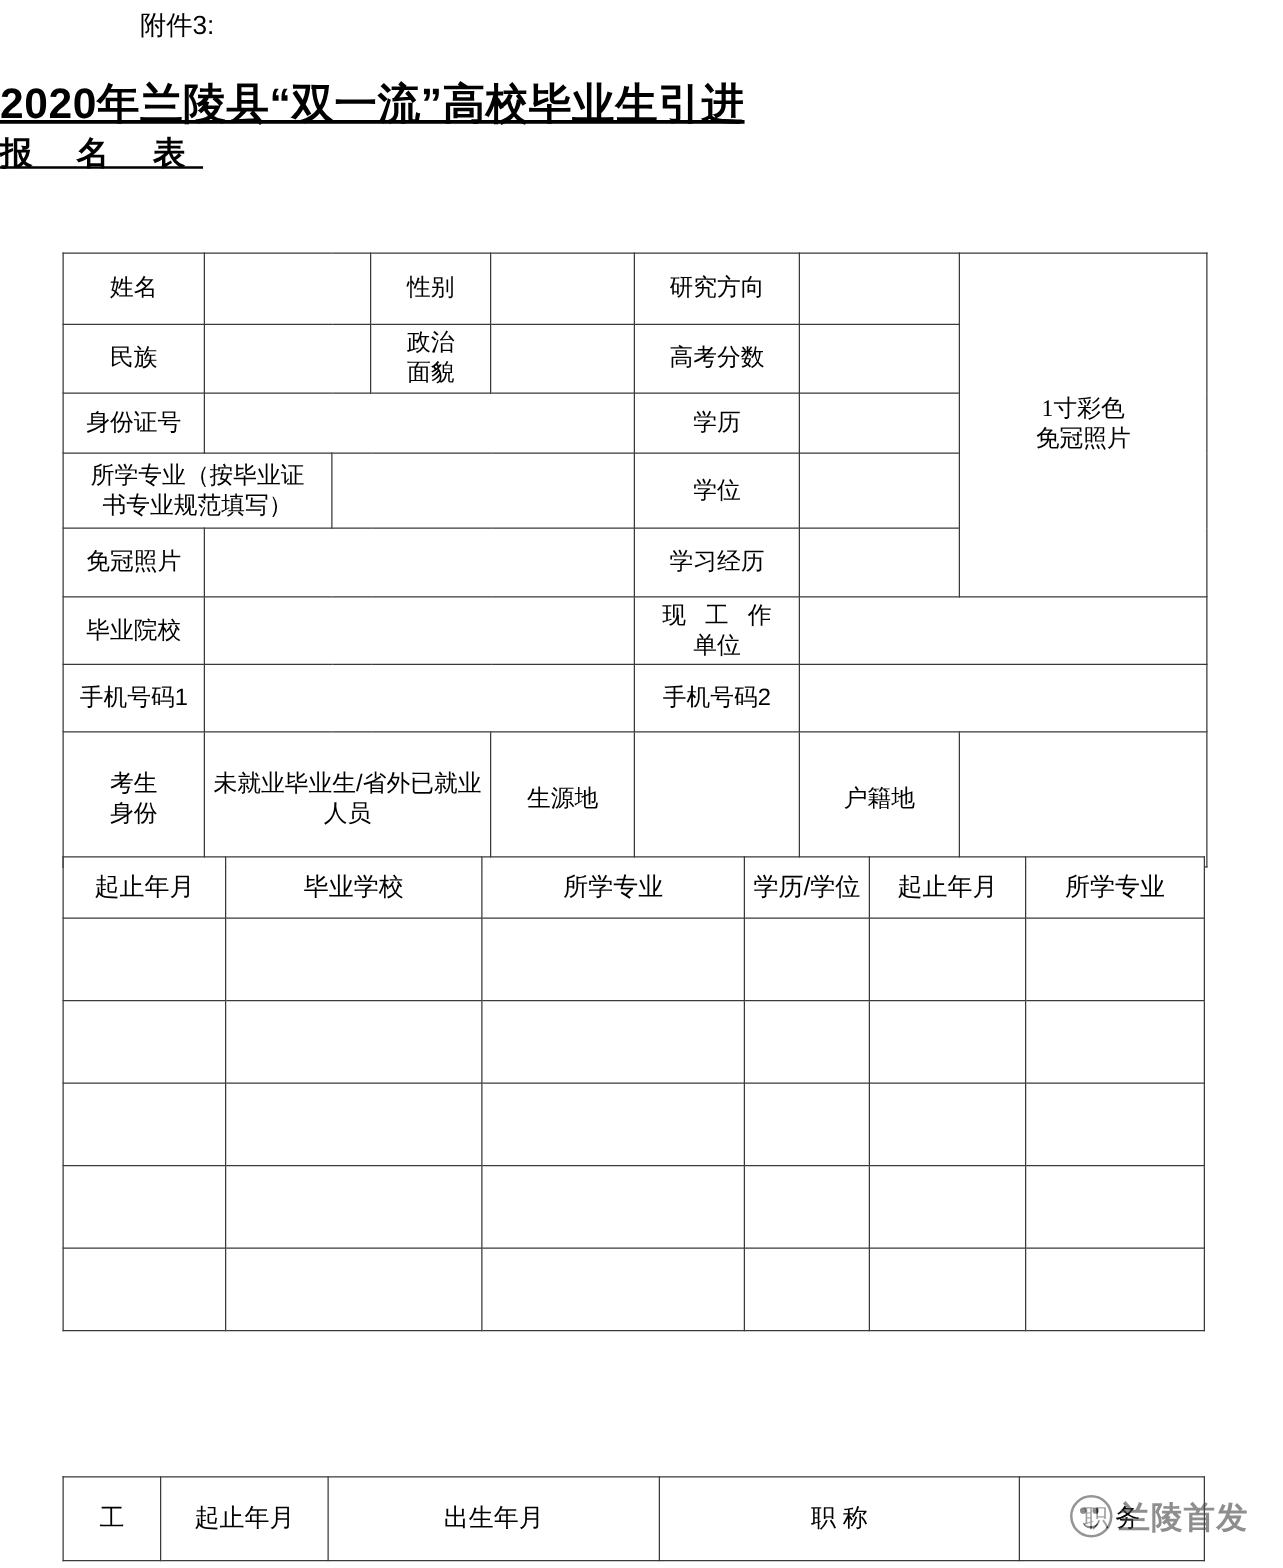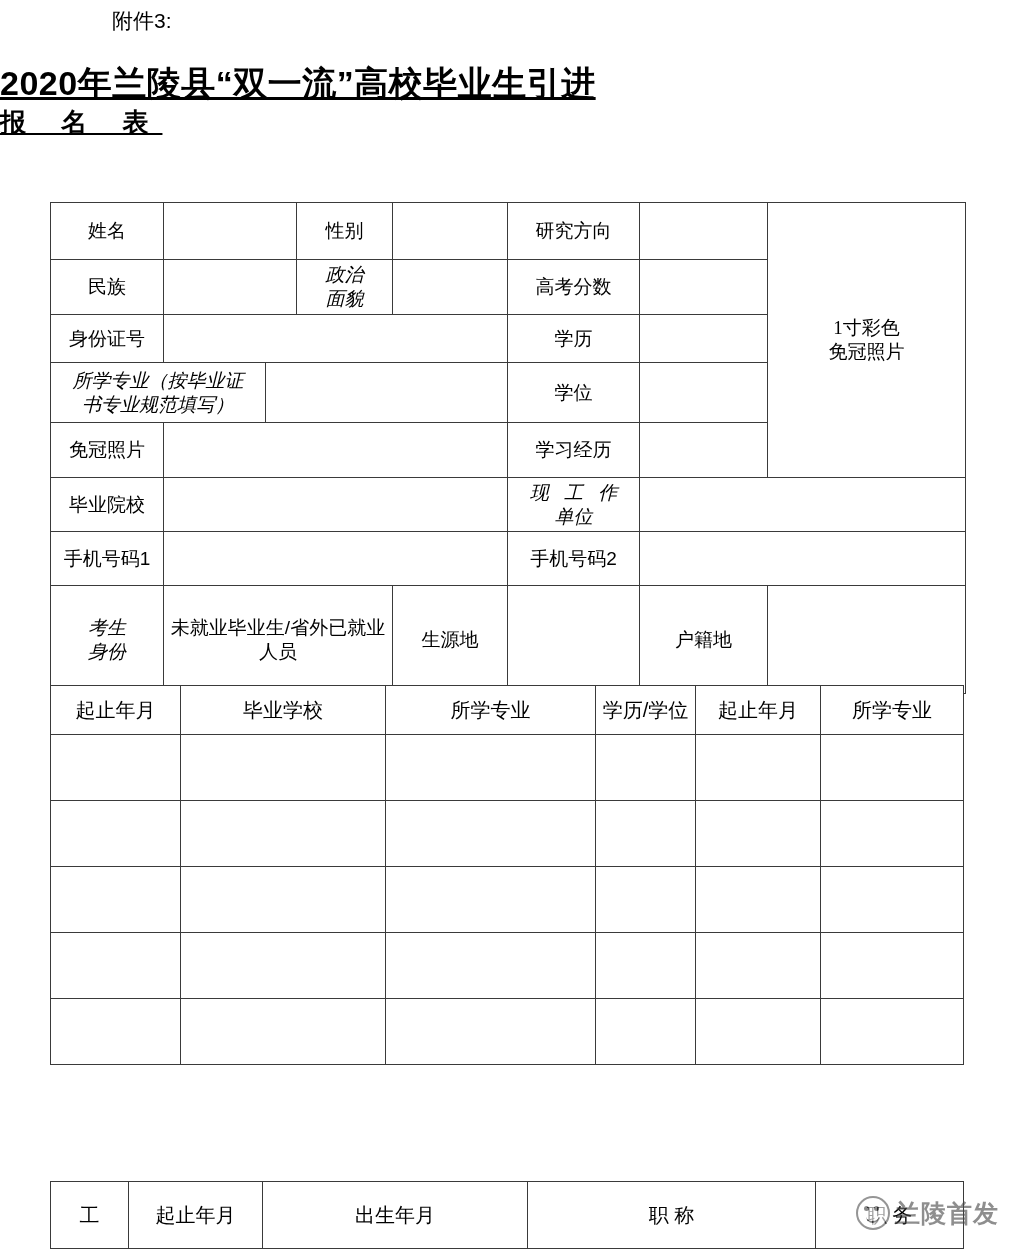--- a/index.html
+++ b/index.html
@@ -68,21 +68,21 @@
     border: 1.6px solid #3a3a3a;
     text-align: center;
     vertical-align: middle;
     padding: 0 2px;
     line-height: 1.25;
     font-size: 19px;
     background: #ffffff;
   }
   td.blank { }
   td.lbl { white-space: nowrap; }
-  td.lbl-wrap { white-space: normal; font-style: italic; }
+  td.lbl-wrap { white-space: normal; }
   .sp2 { letter-spacing: 5px; padding-left: 5px; }
 
   
   #main-table {
     left: 50px;
     top: 202px;
     width: 913px;
   }
 
   

